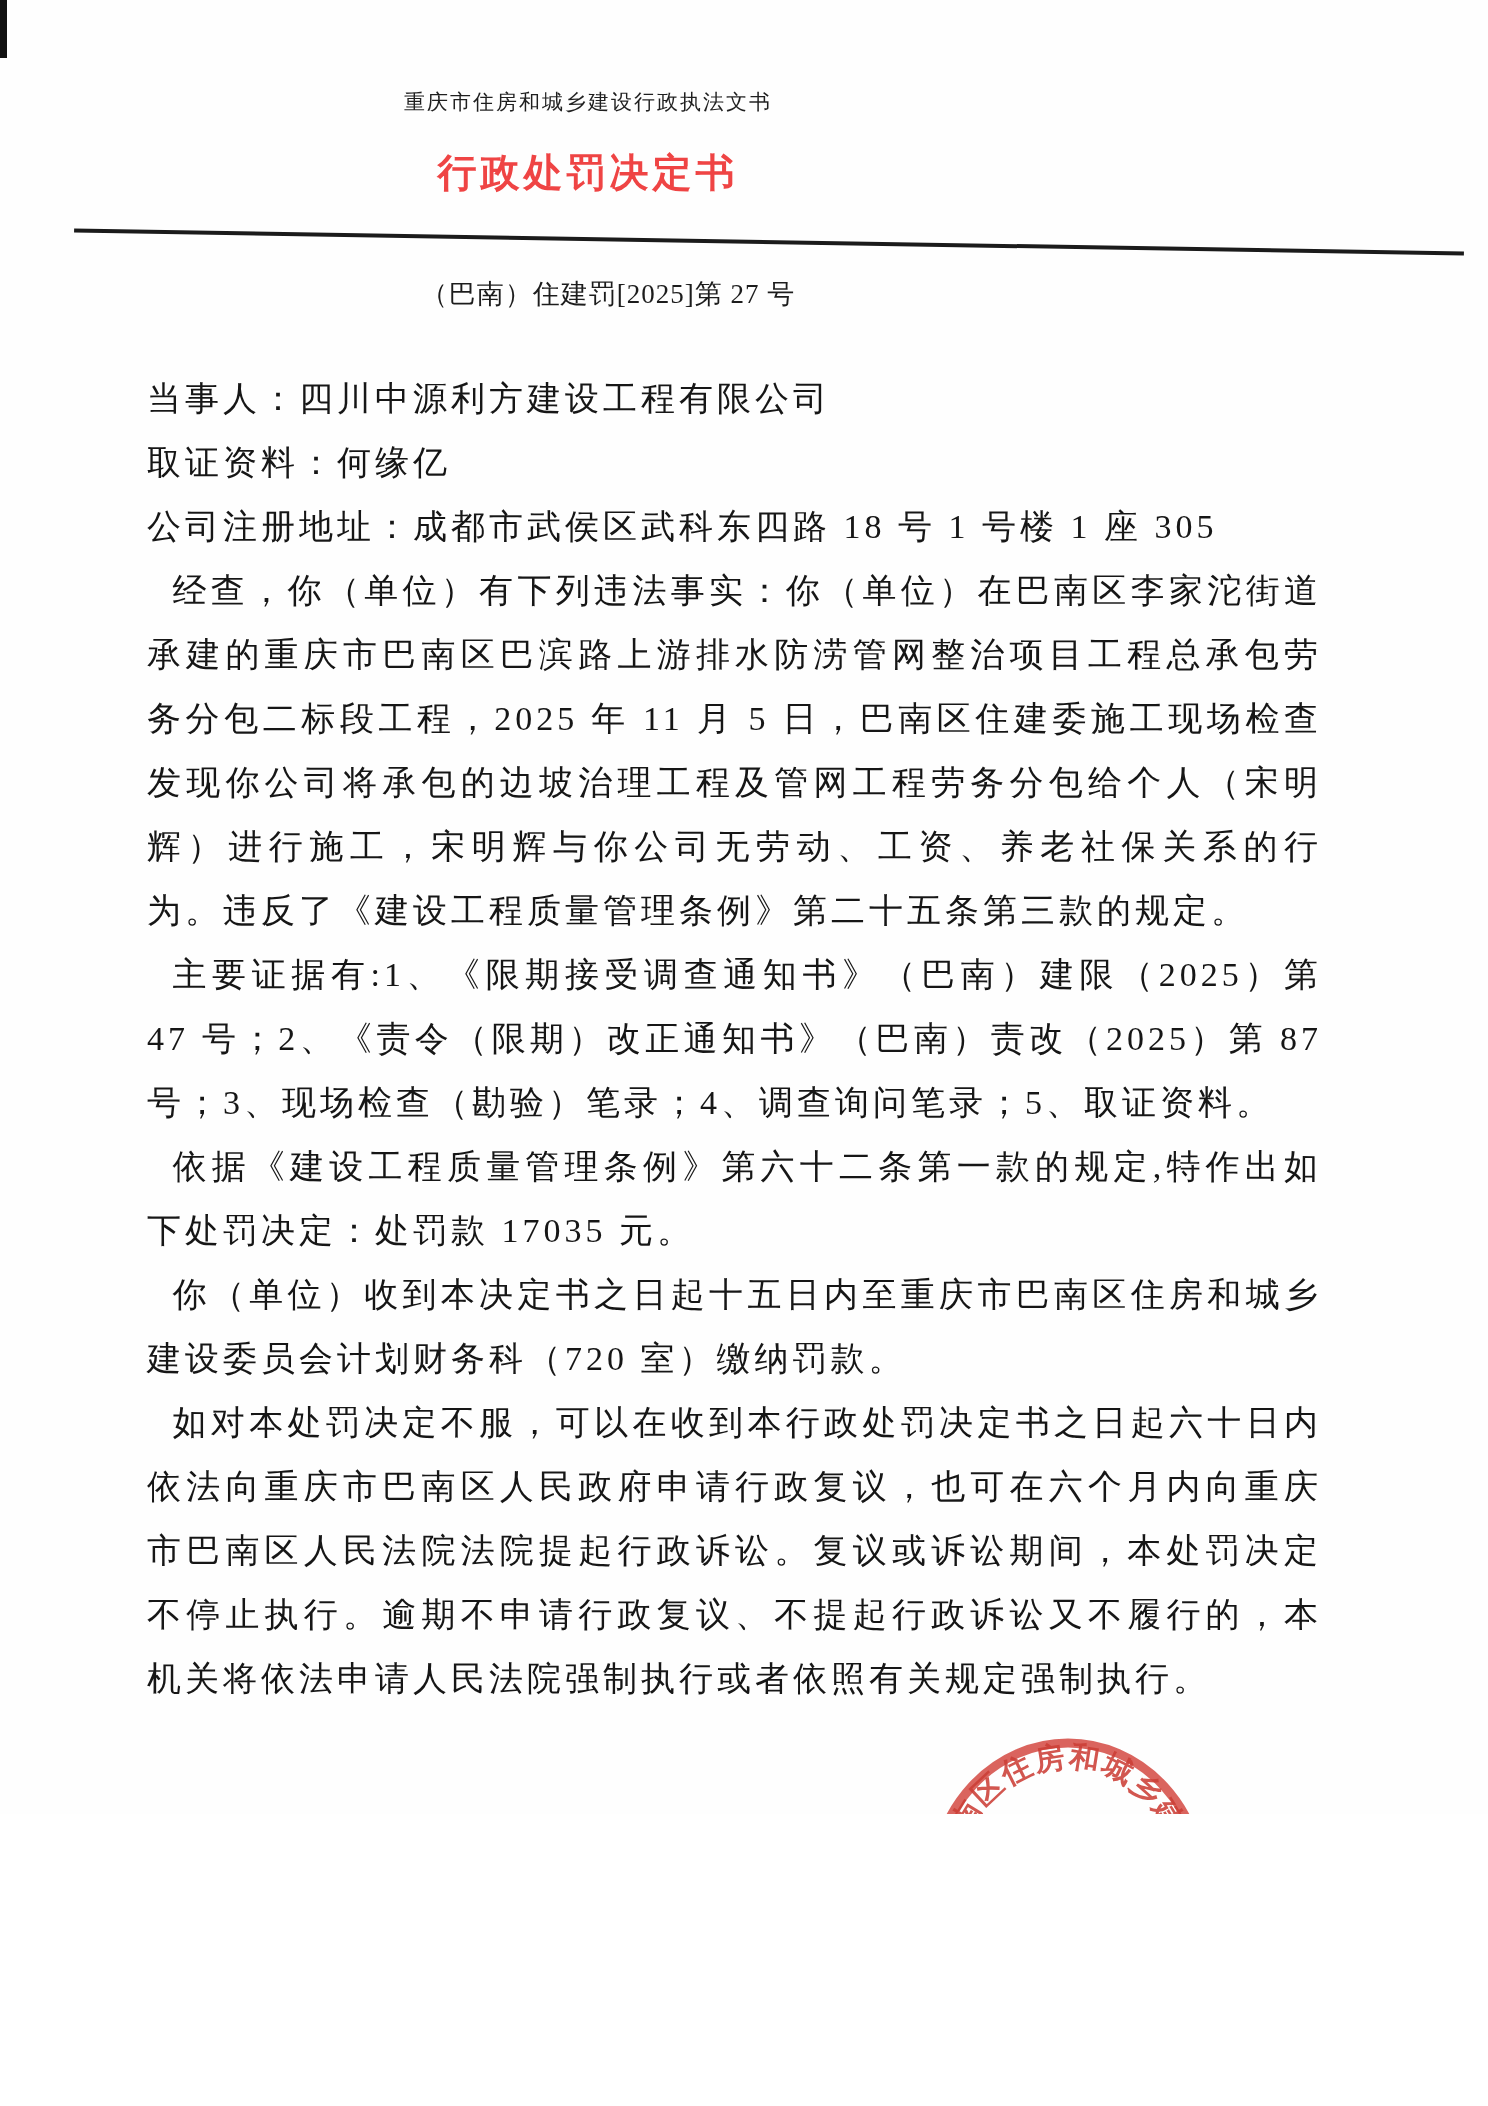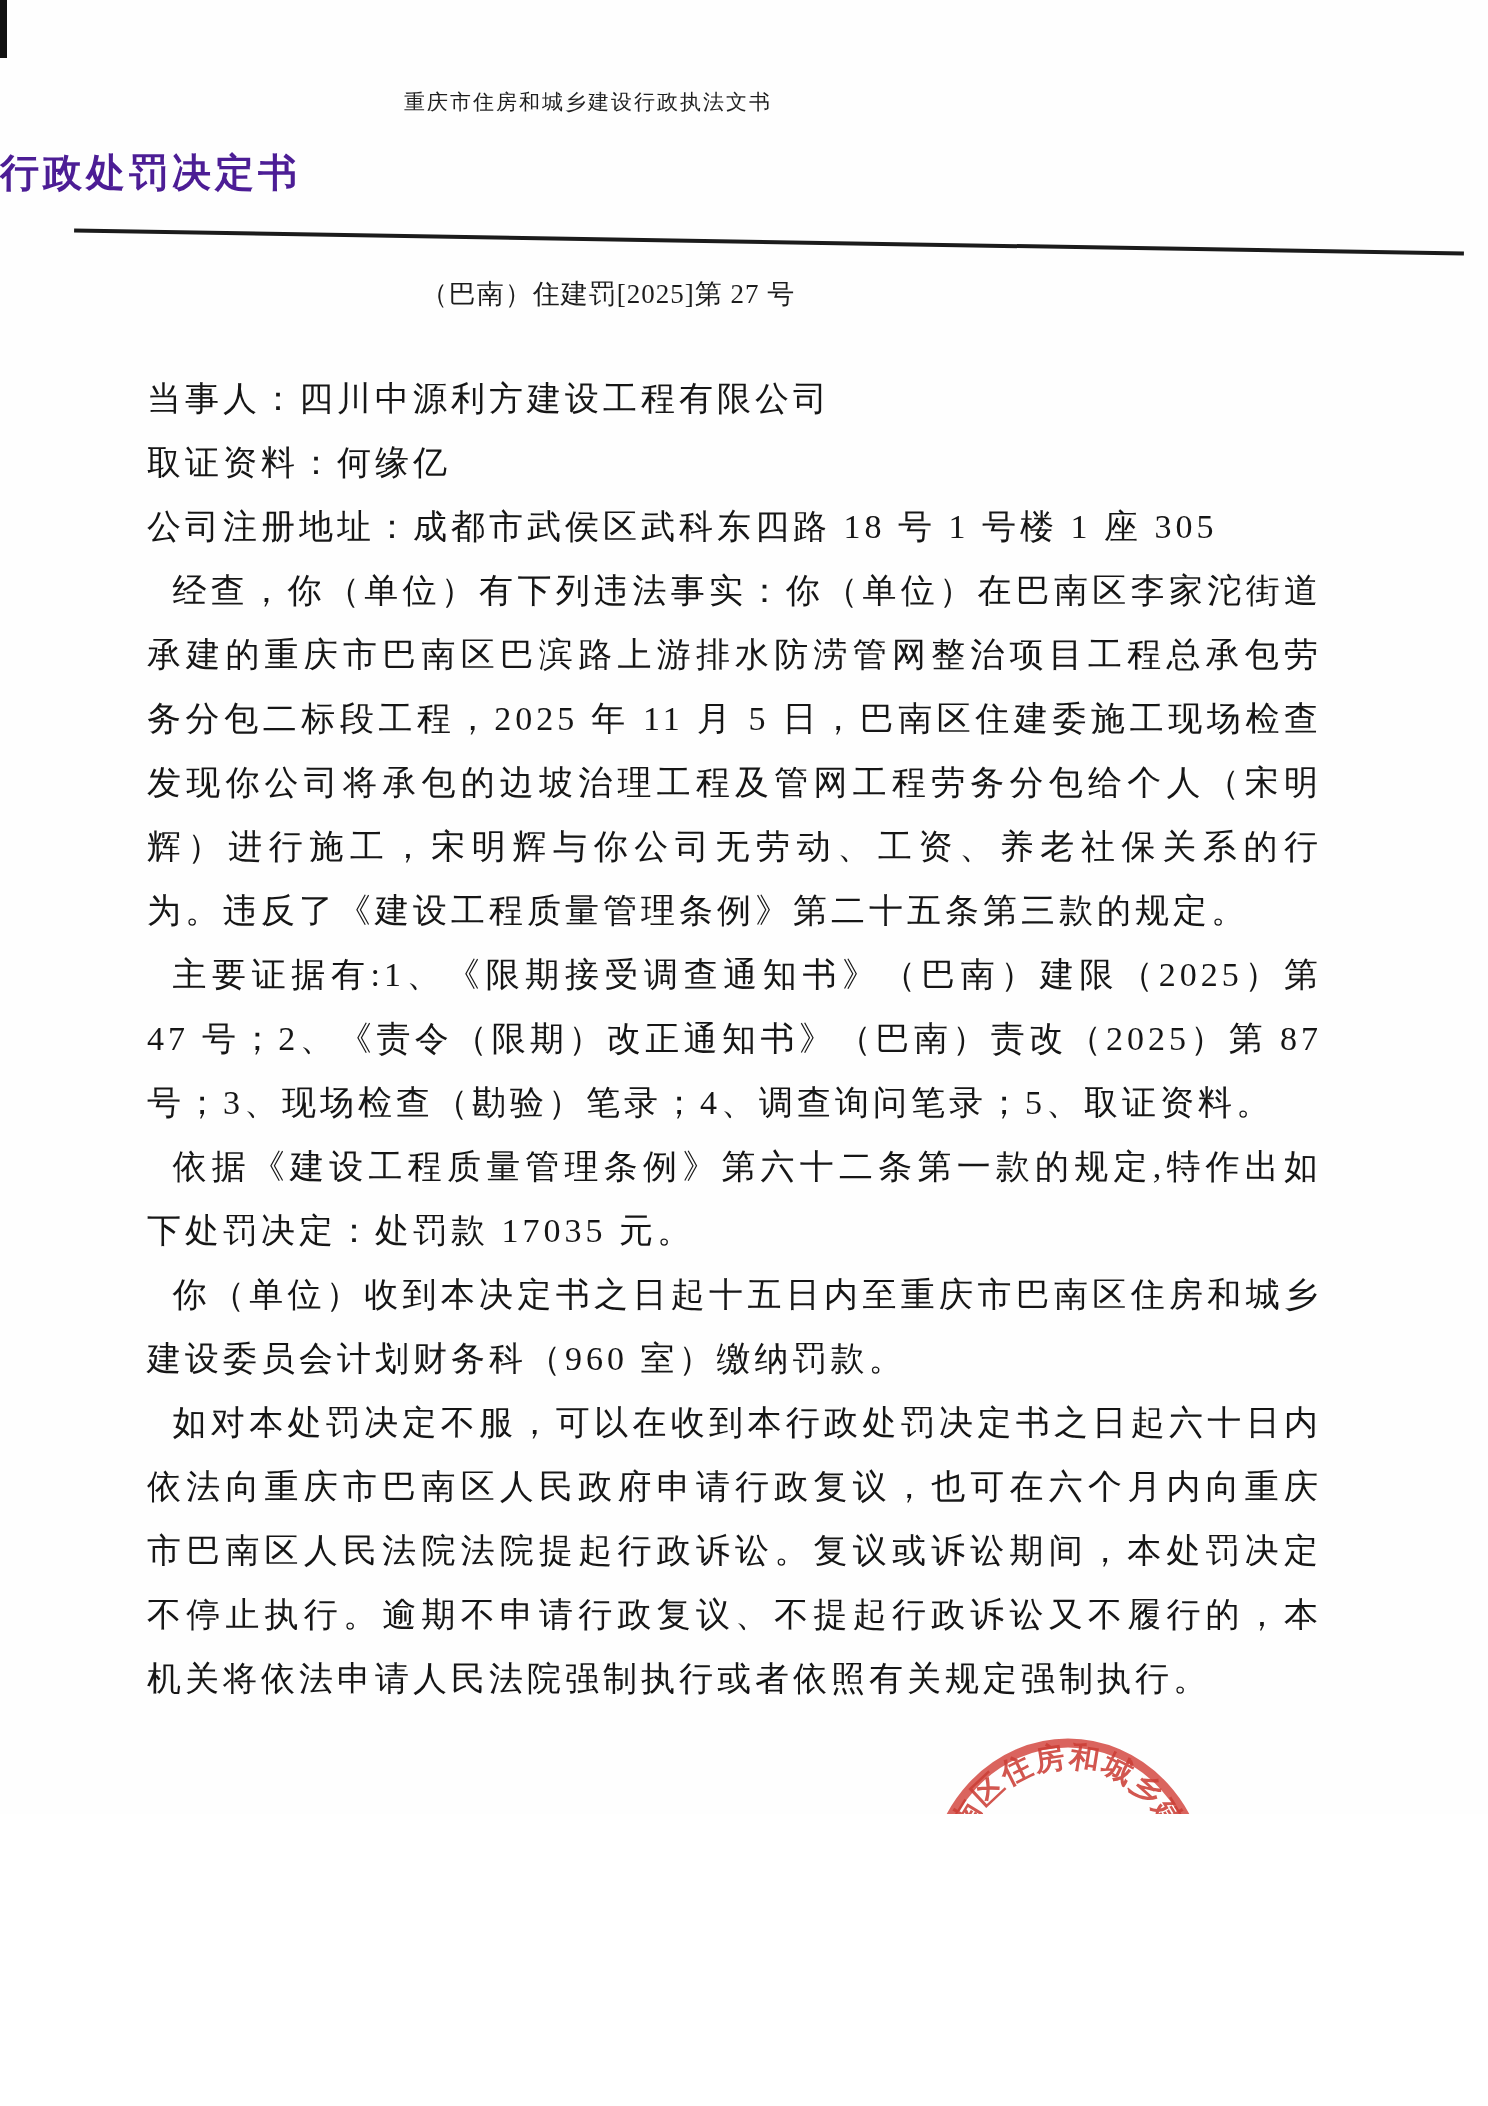--- a/index.html
+++ b/index.html
@@ -21,22 +21,22 @@
     text-align: center;
     font-size: 21px; letter-spacing: 2px; color: #1f1f1f;
   }
   .header-rule {
     position: absolute; left: 74px; top: 240px;
     width: 1390px; height: 4px; background: #1b1b1b;
     transform: rotate(0.95deg);
   }
   .doc-title {
     position: absolute; top: 146px; left: 0; width: 1176px;
-    margin: 0; text-align: left;
-    font-size: 39px; font-weight: 700; letter-spacing: 4px; color: #4c1d95;
+    margin: 0; text-align: center;
+    font-size: 39px; font-weight: 700; letter-spacing: 4px; color: #ef4444;
   }
   .doc-number {
     position: absolute; top: 276px; left: 0; width: 1176px;
     text-align: center;
     font-size: 27px; letter-spacing: 1px; color: #1c1c1c; padding-left: 20px;
   }
   .doc-body {
     position: absolute; left: 147px; top: 367px; width: 1175px;
     font-size: 34px; line-height: 64px; letter-spacing: 4px;
     text-align: justify; color: #161616;
@@ -88,21 +88,21 @@
 
   <div class="doc-number">（巴南）住建罚[2025]第 27 号</div>
 
   <div class="doc-body">
     <p>当事人：四川中源利方建设工程有限公司</p>
     <p>取证资料：何缘亿</p>
     <p>公司注册地址：成都市武侯区武科东四路 18 号 1 号楼 1 座 305</p>
     <p class="indent">经查，你（单位）有下列违法事实：你（单位）在巴南区李家沱街道承建的重庆市巴南区巴滨路上游排水防涝管网整治项目工程总承包劳务分包二标段工程，2025 年 11 月 5 日，巴南区住建委施工现场检查发现你公司将承包的边坡治理工程及管网工程劳务分包给个人（宋明辉）进行施工，宋明辉与你公司无劳动、工资、养老社保关系的行为。违反了《建设工程质量管理条例》第二十五条第三款的规定。</p>
     <p class="indent">主要证据有:1、《限期接受调查通知书》（巴南）建限（2025）第 47 号；2、《责令（限期）改正通知书》（巴南）责改（2025）第 87 号；3、现场检查（勘验）笔录；4、调查询问笔录；5、取证资料。</p>
     <p class="indent">依据《建设工程质量管理条例》第六十二条第一款的规定,特作出如下处罚决定：处罚款 17035 元。</p>
-    <p class="indent">你（单位）收到本决定书之日起十五日内至重庆市巴南区住房和城乡建设委员会计划财务科（960 室）缴纳罚款。</p>
+    <p class="indent">你（单位）收到本决定书之日起十五日内至重庆市巴南区住房和城乡建设委员会计划财务科（720 室）缴纳罚款。</p>
     <p class="indent">如对本处罚决定不服，可以在收到本行政处罚决定书之日起六十日内依法向重庆市巴南区人民政府申请行政复议，也可在六个月内向重庆市巴南区人民法院法院提起行政诉讼。复议或诉讼期间，本处罚决定不停止执行。逾期不申请行政复议、不提起行政诉讼又不履行的，本机关将依法申请人民法院强制执行或者依照有关规定强制执行。</p>
   </div>
 
   <svg class="official-seal" viewBox="0 0 300 320" xmlns="http://www.w3.org/2000/svg">
     <ellipse cx="148" cy="156" rx="136" ry="148" fill="none" stroke="#d2423a" stroke-width="9" opacity="0.82"></ellipse>
     <defs>
       <path id="seal-arc" d="M 59.7 232.4 A 112 124 0 1 1 236.3 232.4" fill="none"></path>
     </defs>
     <text font-size="30" fill="#cc3f37" letter-spacing="2" opacity="0.88" font-family="Liberation Serif, DejaVu Serif, serif" font-weight="700">
       <textPath href="#seal-arc" startOffset="50%" text-anchor="middle">重庆市巴南区住房和城乡建设委员会</textPath>

